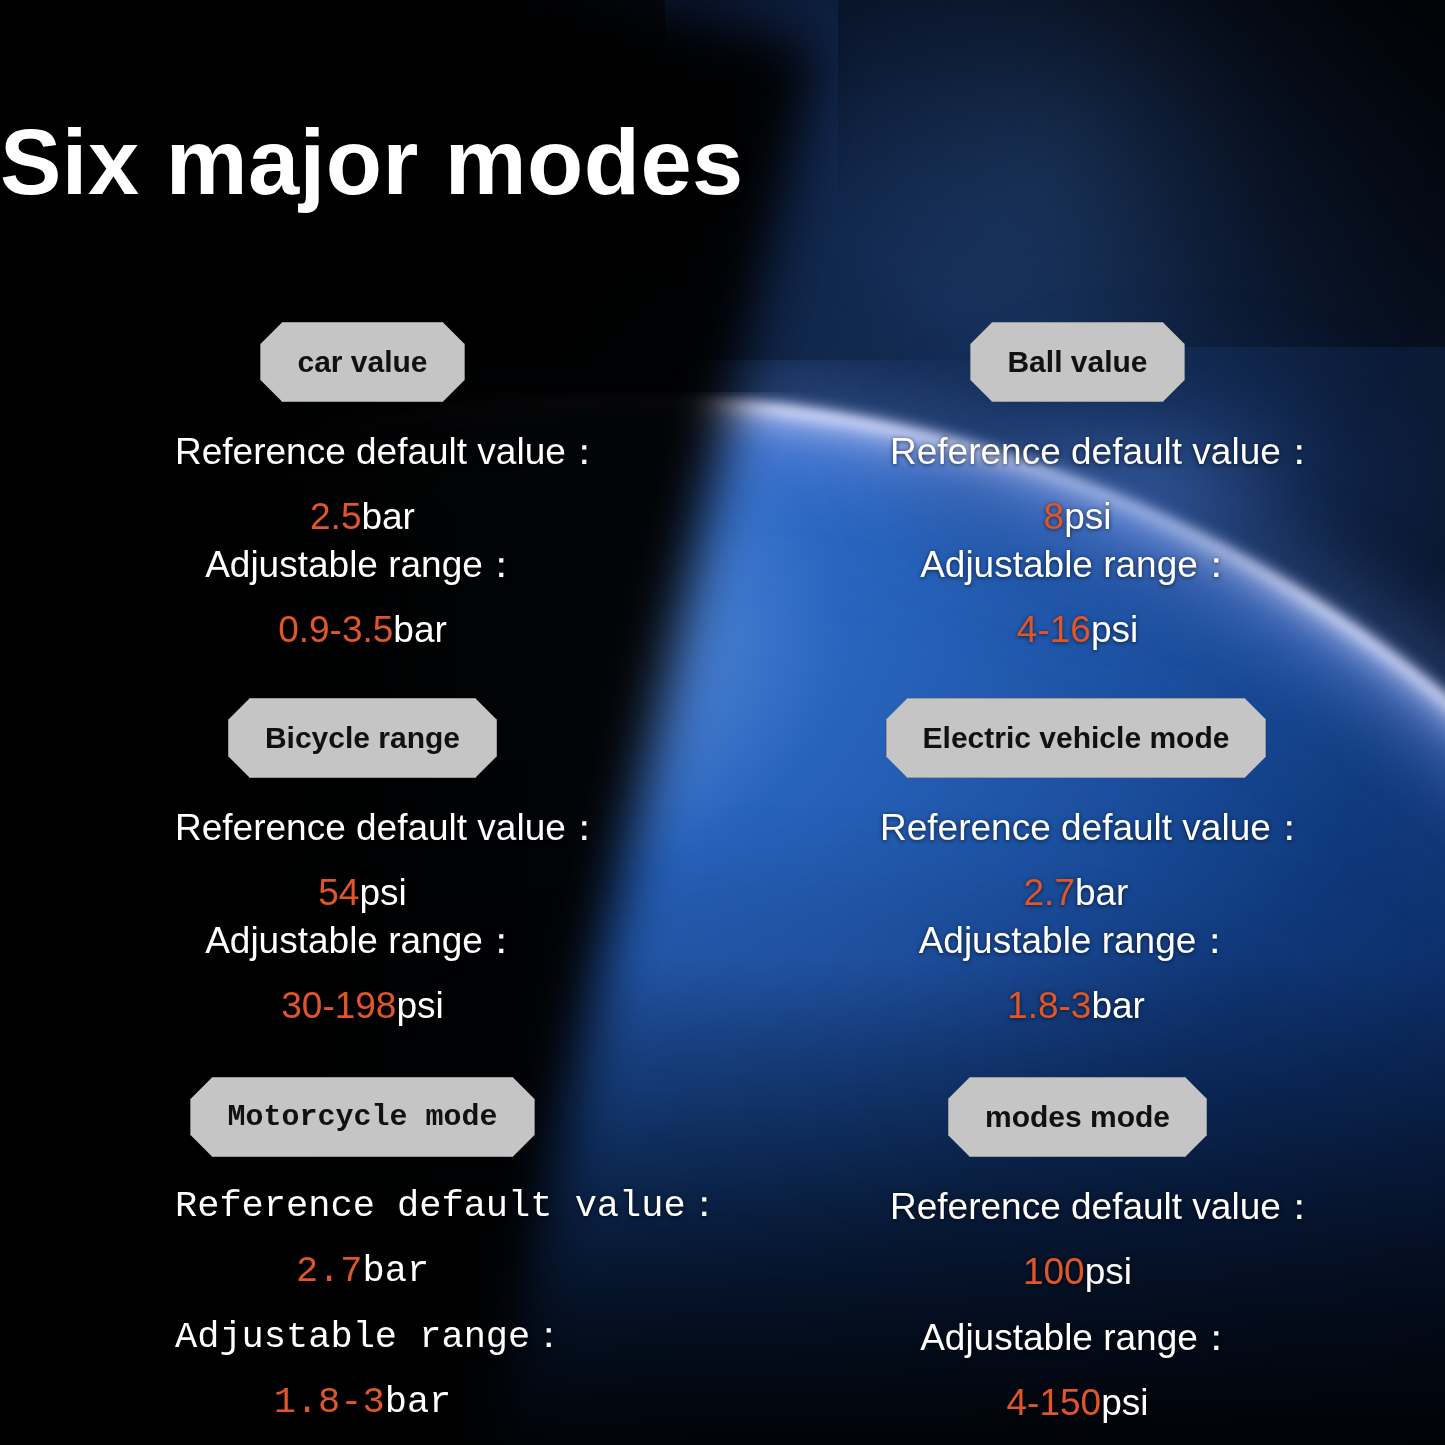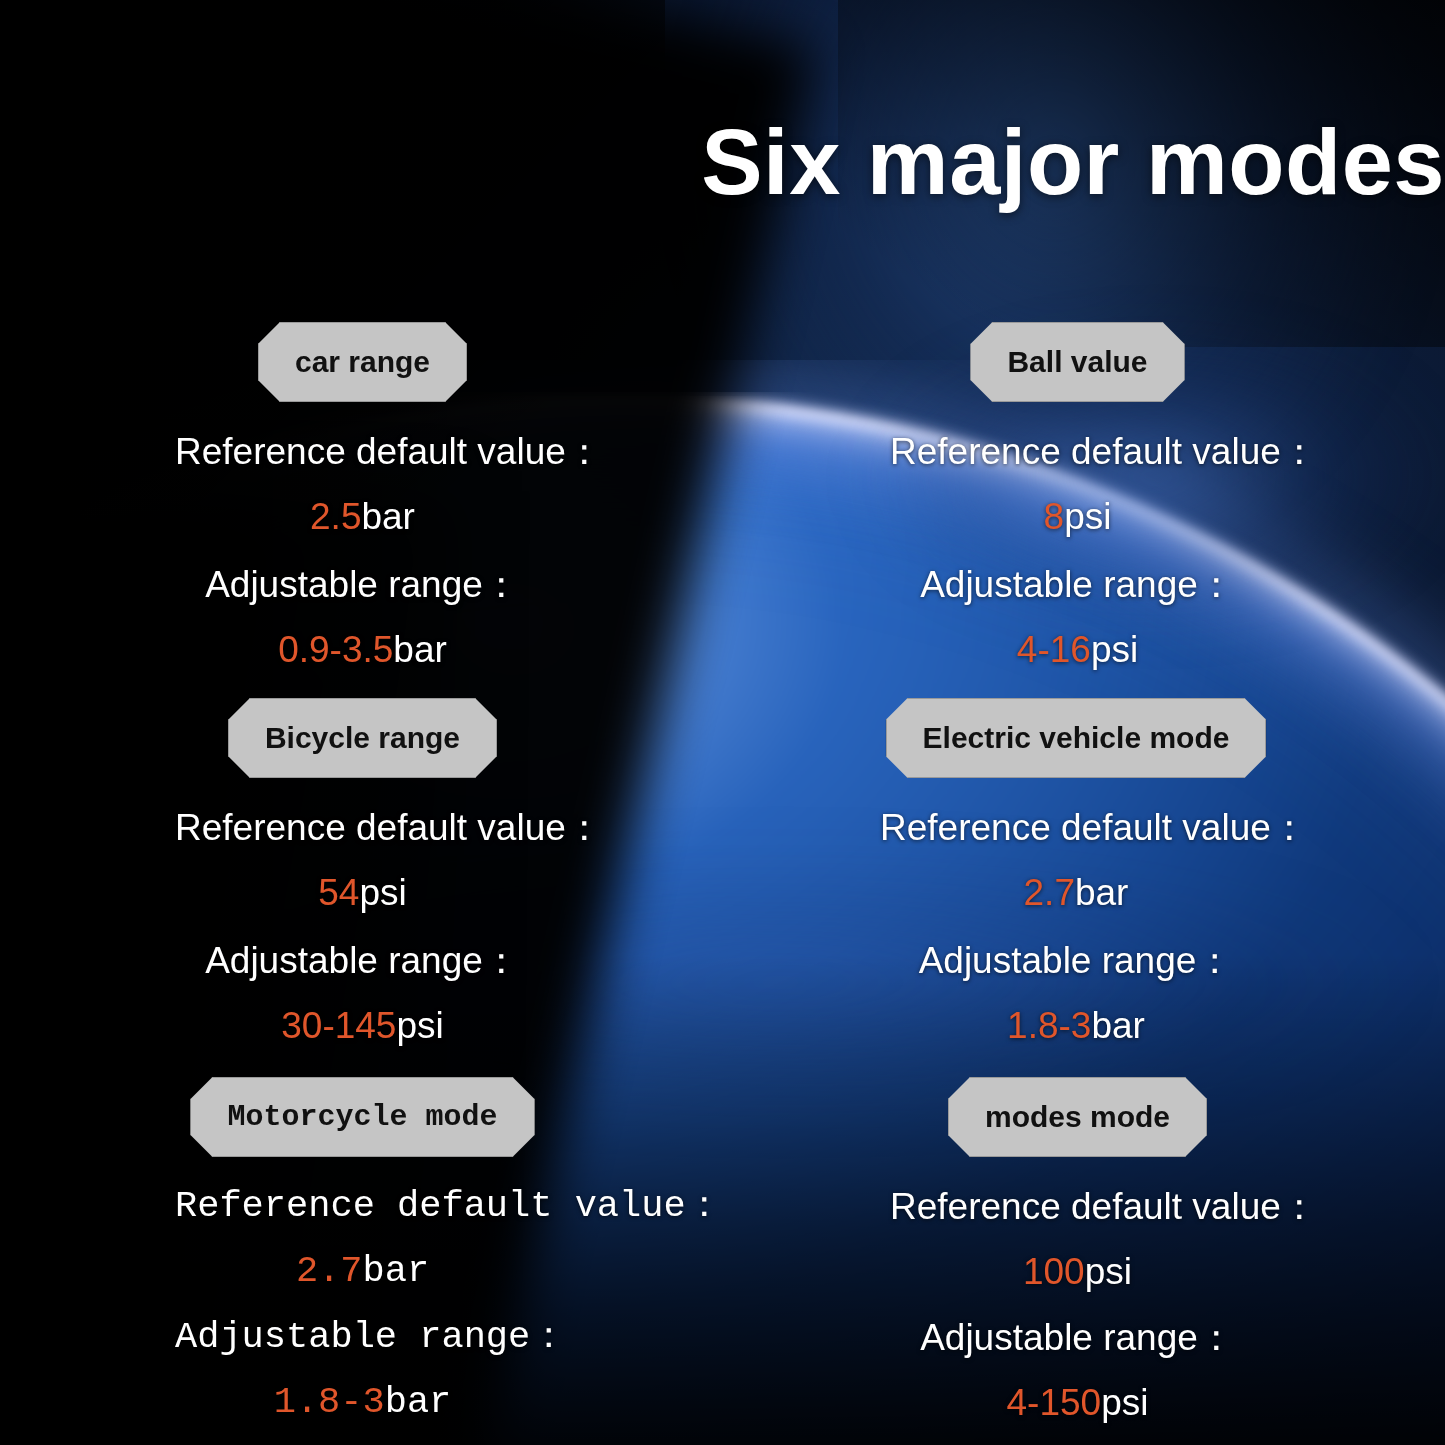--- a/index.html
+++ b/index.html
@@ -95,21 +95,21 @@
   .vig-topright{
     position:absolute;right:0;top:0;width:42%;height:24%;
     background:linear-gradient(215deg, rgba(0,0,0,.85) 0%, rgba(0,0,0,.35) 55%, rgba(0,0,0,0) 85%);
   }
 
   
   .content{position:absolute;inset:0;}
 
   .title{
     position:absolute;left:0;top:116px;width:100%;
-    text-align:right;
+    text-align:left;
     color:#ffffff;
     font-size:92px;
     font-weight:bold;
     letter-spacing:.5px;
     line-height:1;
     text-shadow:0 2px 10px rgba(0,0,0,.55);
   }
 
   .card{position:absolute;}
   .card .badge{
@@ -130,21 +130,21 @@
   .badge-wrap.center{justify-content:center;}
 
   .lines{margin-top:26px;text-align:center;}
   .line{
     color:#ffffff;
     font-size:37px;
     line-height:1.28;
     white-space:nowrap;
     text-shadow:0 1px 4px rgba(0,0,0,.65);
   }
-  .line.gap{margin-top:20px;}
+  .line.gap{}
   .line.tight{margin-top:18px;}
   .val{color:#e0562b;}
   .unit{color:#ffffff;}
 </style>
 </head>
 <body>
 
 <div id="stage">
 
   <div class="bg-base"></div>
@@ -162,21 +162,21 @@
   <div class="vig-topleft"></div>
   <div class="vig-topright"></div>
   <div class="vig-bottom"></div>
 
   <div class="content">
 
     <div class="title">Six major modes</div>
 
     <div class="card" style="left:175px;top:322px;width:375px;">
       <div class="badge-wrap center">
-        <div class="badge">car range</div>
+        <div class="badge">car value</div>
       </div>
       <div class="lines">
         <div class="line gap">Reference default value：</div>
         <div class="line tight"><span class="val">2.5</span><span class="unit">bar</span></div>
         <div class="line gap">Adjustable range：</div>
         <div class="line tight"><span class="val">0.9-3.5</span><span class="unit">bar</span></div>
       </div>
     </div>
 
     <div class="card" style="left:890px;top:322px;width:375px;">
@@ -192,21 +192,21 @@
     </div>
 
     <div class="card" style="left:175px;top:698px;width:375px;">
       <div class="badge-wrap center">
         <div class="badge">Bicycle range</div>
       </div>
       <div class="lines">
         <div class="line gap">Reference default value：</div>
         <div class="line tight"><span class="val">54</span><span class="unit">psi</span></div>
         <div class="line gap">Adjustable range：</div>
-        <div class="line tight"><span class="val">30-145</span><span class="unit">psi</span></div>
+        <div class="line tight"><span class="val">30-198</span><span class="unit">psi</span></div>
       </div>
     </div>
 
     <div class="card" style="left:880px;top:698px;width:392px;">
       <div class="badge-wrap center">
         <div class="badge">Electric vehicle mode</div>
       </div>
       <div class="lines">
         <div class="line gap">Reference default value：</div>
         <div class="line tight"><span class="val">2.7</span><span class="unit">bar</span></div>

